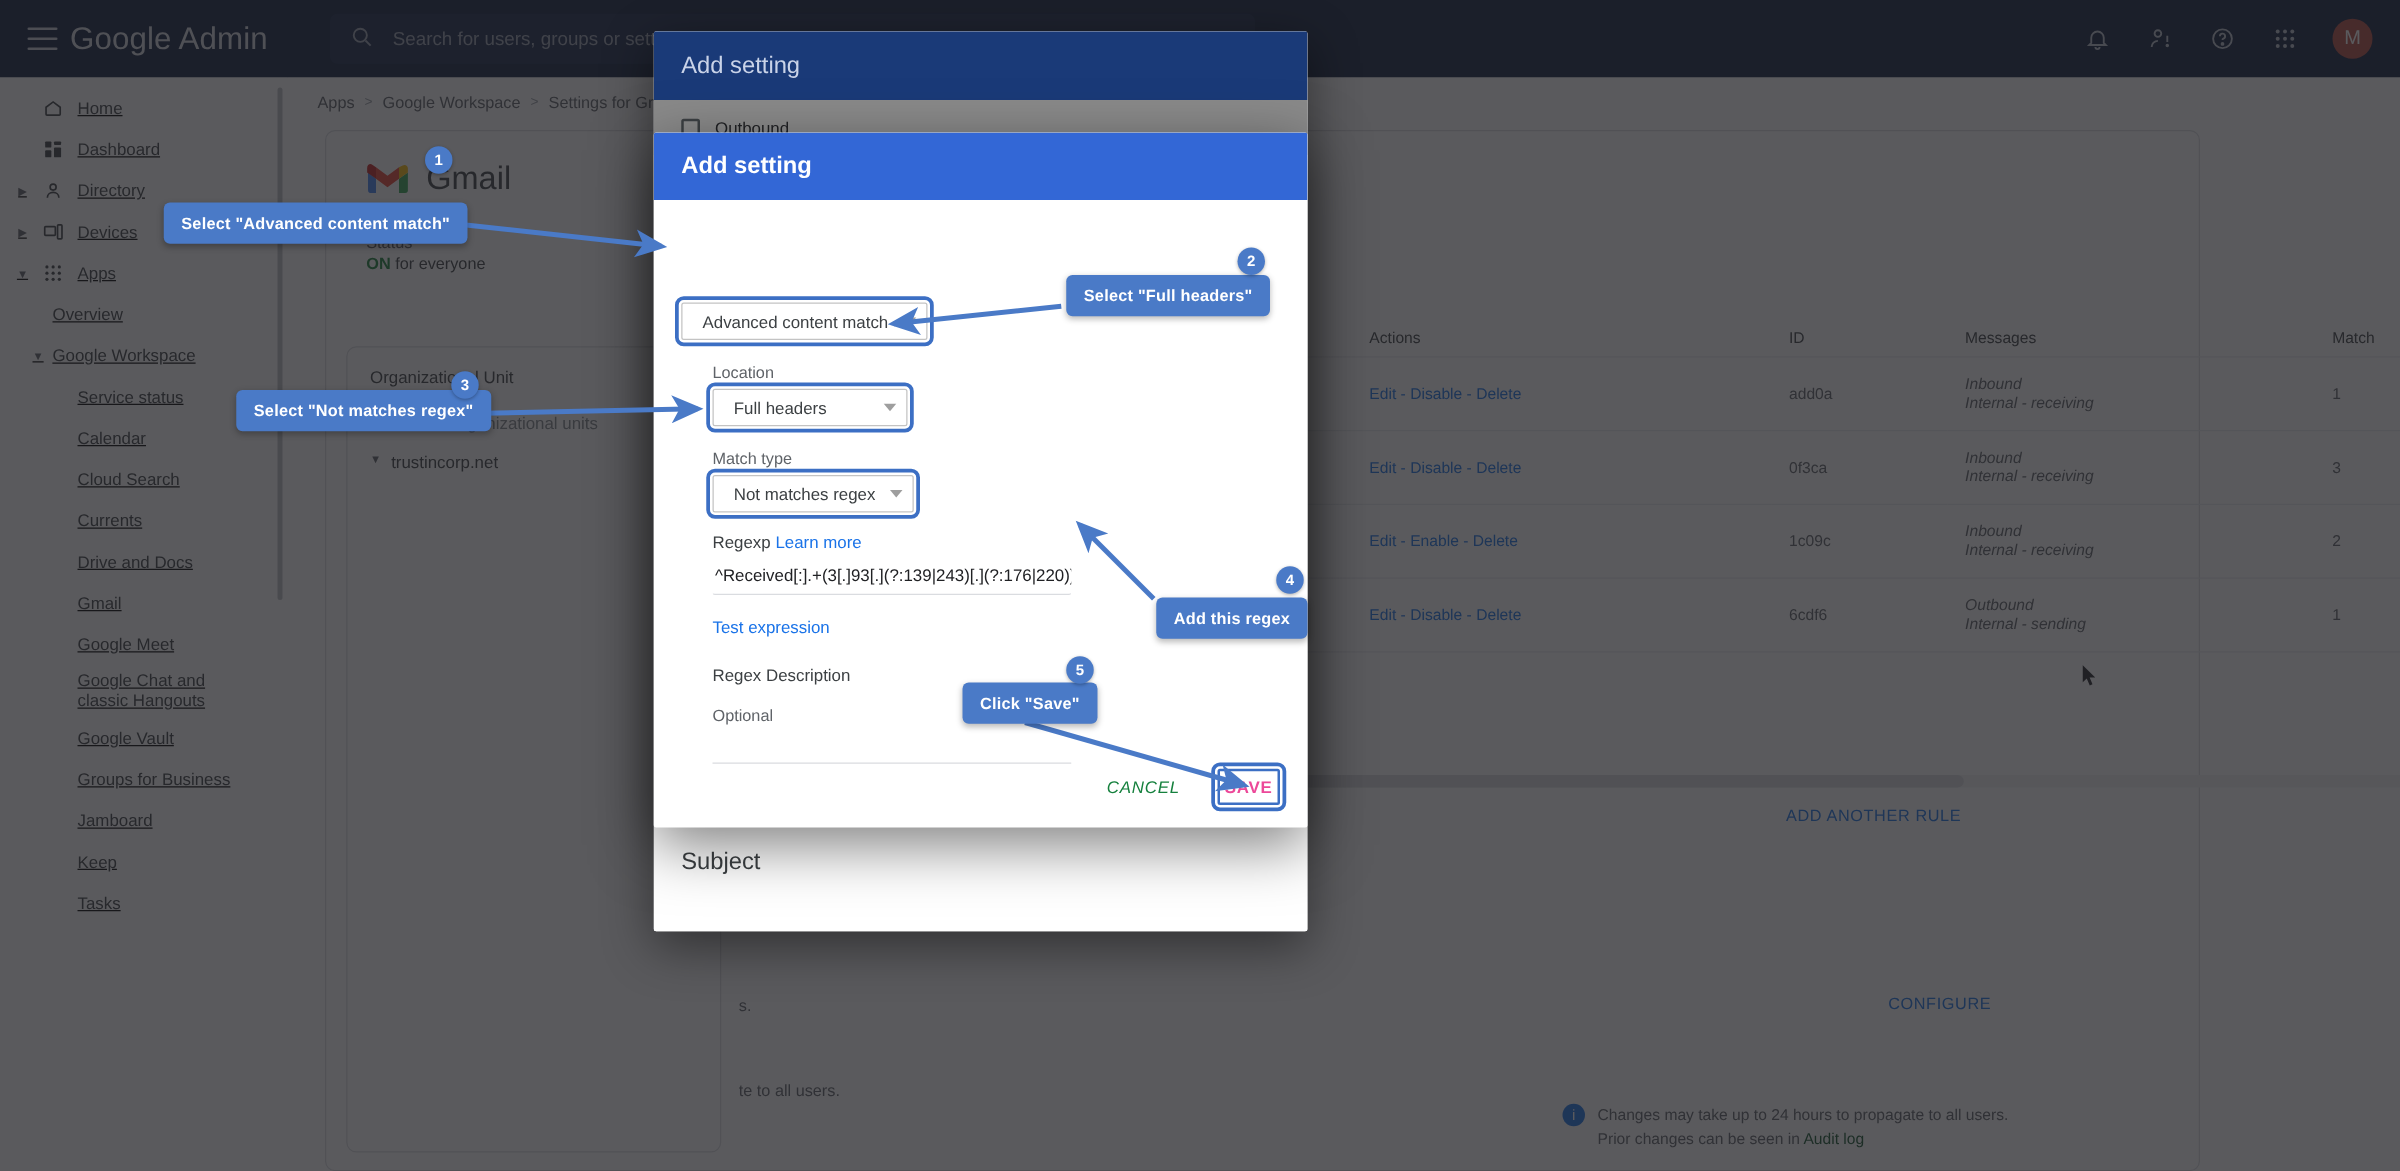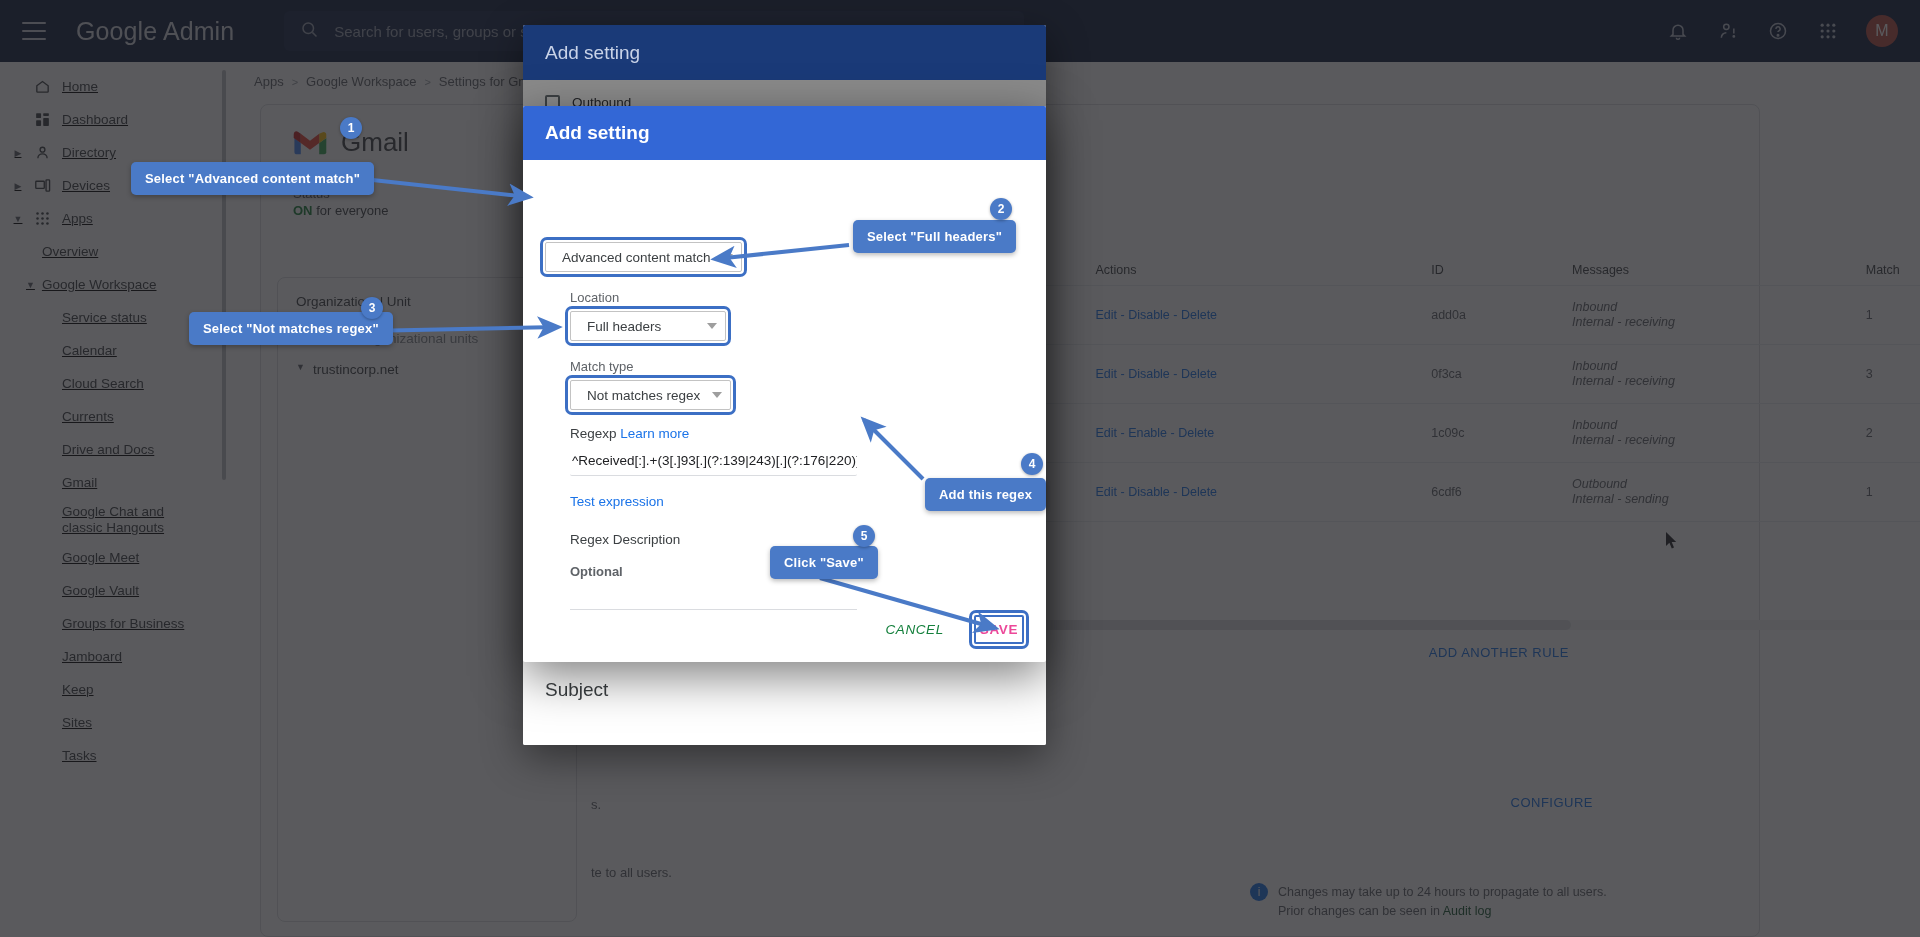--- a/index.html
+++ b/index.html
@@ -15,21 +15,21 @@
   
   .page-behind { position: absolute; inset: 0; background: #fff; }
 
   .topbar {
     position: absolute; top: 0; left: 0; width: 1920px; height: 62px;
     background: #0d1c3d; display: flex; align-items: center;
   }
   .hamburger { width: 24px; height: 18px; margin-left: 22px; display: flex;
     flex-direction: column; justify-content: space-between; cursor: pointer; }
   .hamburger i { display: block; height: 2px; background: #c9cdd6; border-radius: 1px; }
-  .brand { color: #d5d9e0; font-size: 25px; margin-left: 30px; letter-spacing: .1px; }
+  .brand { color: #d5d9e0; font-size: 25px; margin-left: 10px; letter-spacing: .1px; }
   .searchbox {
     margin-left: 50px; width: 740px; height: 40px; border-radius: 6px;
     background: #162648; display: flex; align-items: center; padding: 0 16px;
   }
   .searchbox .ph { color: #9aa2b2; font-size: 15px; margin-left: 16px; }
   .topbar-right { margin-left: auto; display: flex; align-items: center; gap: 26px; padding-right: 22px; }
   .ticon { color: #b9c0cd; width: 24px; height: 24px; display: flex; align-items: center; justify-content: center; }
   .avatar {
     width: 32px; height: 32px; border-radius: 50%; background: #b44a3f;
     color: #fff; font-size: 16px; display: flex; align-items: center; justify-content: center;
@@ -142,21 +142,21 @@
   .regex-lbl { font-size: 13.5px; color: #3c4043; margin: 16px 0 5px 0; }
   .regex-lbl a { color: #1a73e8; text-decoration: none; }
   .regex-input {
     width: 287px; height: 30px; border: none; border-bottom: 1px solid #dadce0;
     font-size: 13.5px; color: #202124; font-family: "Liberation Sans", sans-serif;
     padding: 0 2px; background: #fff; outline: none; white-space: nowrap;
     display: flex; align-items: center; overflow: hidden;
   }
   .link { color: #1a73e8; font-size: 13.5px; margin-top: 18px; display: inline-block; cursor: pointer; }
   .desc-lbl { font-size: 13.5px; color: #3c4043; margin-top: 22px; }
-  .opt-lbl { font-size: 13px; color: #5f6368; margin-top: 17px; font-weight: bold; }
+  .opt-lbl { font-size: 13px; color: #5f6368; margin-top: 17px; }
   .rule { width: 287px; height: 1px; background: #dadce0; margin-top: 30px; }
   .dlg-foot { position: absolute; right: 22px; bottom: 18px; display: flex;
     align-items: center; gap: 30px; }
   .savebtn { border: 2px solid #3c6fc4; border-radius: 2px; padding: 5px 4px;
     color: #ec4899; font-size: 13.5px; letter-spacing: .6px; background: #fff; font-weight: bold; }
 
   
   .callout {
     position: absolute; background: #4a7ac7; color: #fff; font-size: 13px;
     font-weight: 700; border-radius: 5px; padding: 9px 14px; white-space: nowrap;
@@ -311,40 +311,37 @@
         </div>
       <div class="nav-sub3">
           <span>Currents</span>
         </div>
       <div class="nav-sub3">
           <span>Drive and Docs</span>
         </div>
       <div class="nav-sub3">
           <span>Gmail</span>
         </div>
+      <div class="nav-sub3">
+          <span>Google Meet</span>
+        </div>
       <div class="nav-sub3 wrap" style="width:175px">
           <span>Google Chat and classic Hangouts</span>
         </div>
       <div class="nav-sub3">
-          <span>Google Meet</span>
-        </div>
-      <div class="nav-sub3">
           <span>Google Vault</span>
         </div>
       <div class="nav-sub3">
           <span>Groups for Business</span>
         </div>
       <div class="nav-sub3">
           <span>Jamboard</span>
         </div>
       <div class="nav-sub3">
           <span>Keep</span>
-        </div>
-      <div class="nav-sub3">
-          <span>Sites</span>
         </div>
       <div class="nav-sub3">
           <span>Tasks</span>
         </div>
     </div>
     <div class="sb-scroll"></div>
 
     <div class="content">
       <div class="crumbs">
         <span>Apps</span>

